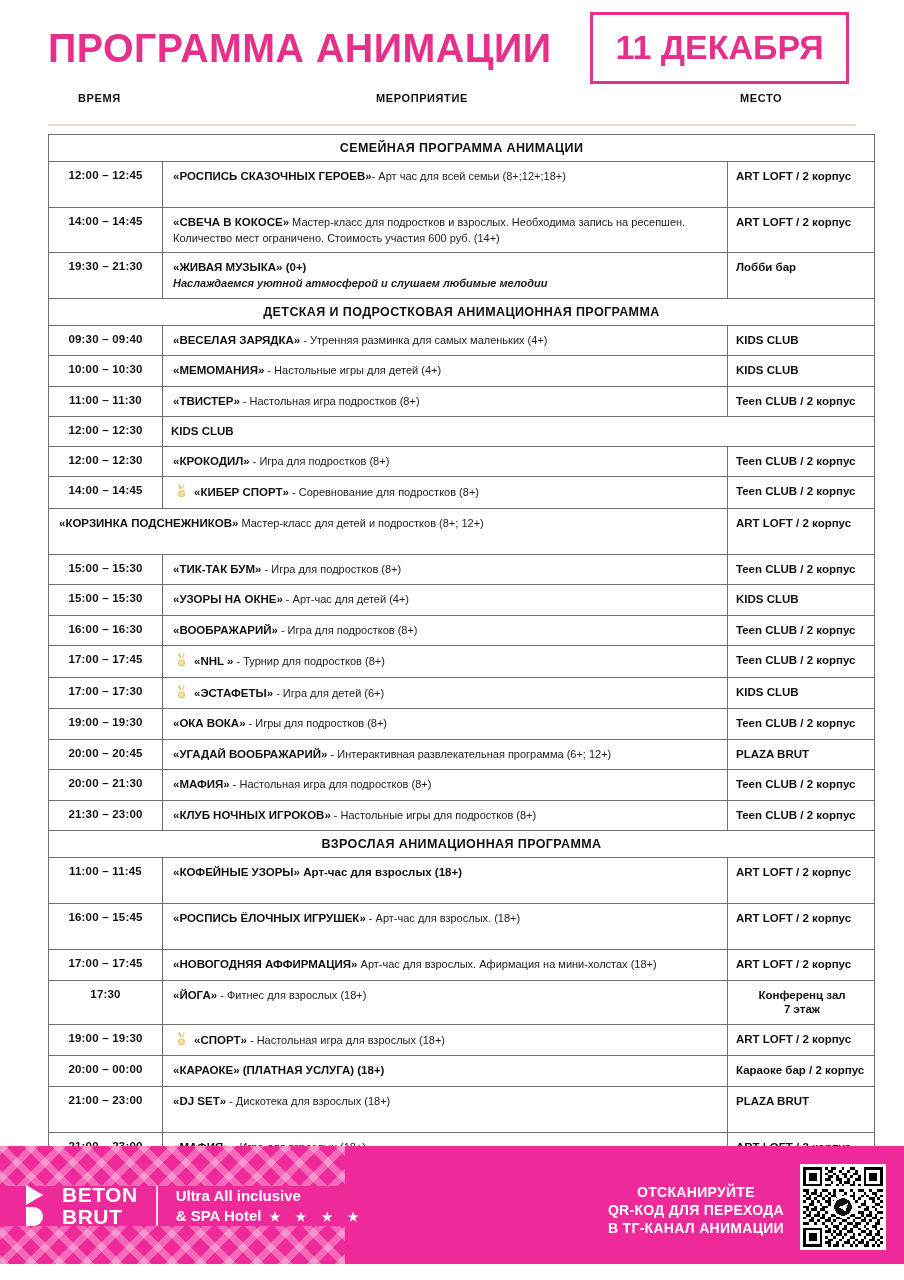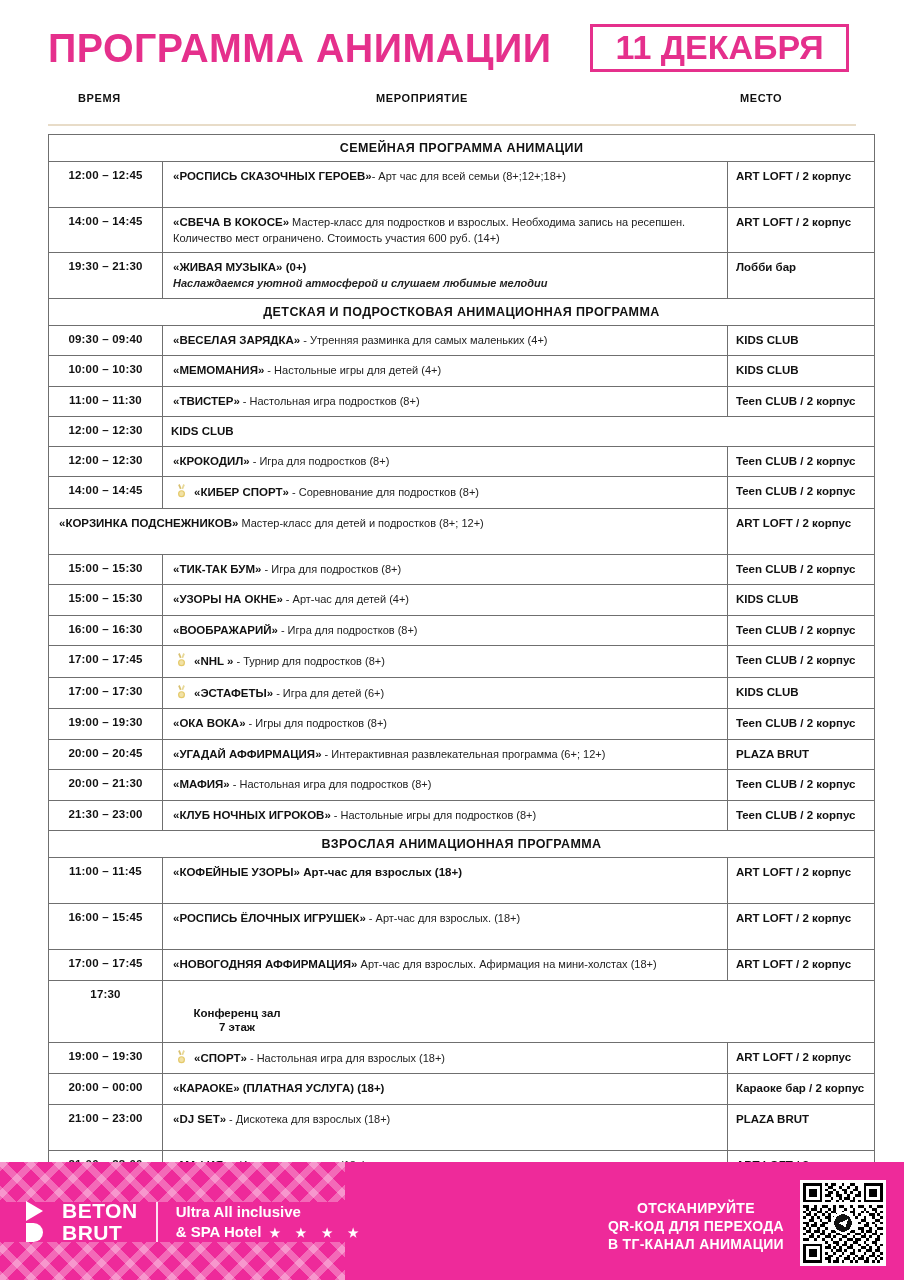--- a/index.html
+++ b/index.html
@@ -35,21 +35,21 @@
     transform: scaleX(0.96);
     transform-origin: left center;
   }
   .date-box {
     margin-left: 18px;
     border: 3px solid #e5308c;
     padding: 10px 22px 12px 22px;
     display: flex;
     align-items: center;
     justify-content: center;
-    height: 48px;
+    height: 72px;
     box-sizing: border-box;
   }
   .date-text {
     font-size: 34px;
     font-weight: bold;
     color: #e5308c;
     line-height: 1;
     white-space: nowrap;
   }
 
@@ -127,21 +127,21 @@
   .cell-place {
     width: 146px;
     min-width: 146px;
     padding: 7px 6px 7px 8px;
     box-sizing: border-box;
     font-size: 11.5px;
     font-weight: bold;
     color: #111;
     line-height: 1.25;
   }
-  .cell-place.center { text-align: center; margin-top: 18px; }
+  .cell-place.center { text-align: center; }
 
   .ev-title {
     font-weight: bold;
     font-size: 11.5px;
     color: #111;
   }
   .ev-desc { font-weight: normal; }
   .ev-italic { font-style: italic; font-weight: bold; font-size: 11px; }
 
   .medal-icon {
@@ -152,21 +152,21 @@
     margin-right: 8px;
     margin-left: 4px;
   }
 
   .tall-1 { min-height: 46px; }
 
   
   .footer {
     position: absolute;
     left: 0;
-    bottom: 0;
+    bottom: 16px;
     width: 904px;
     height: 118px;
     background: #ee2a9a;
     overflow: hidden;
   }
   .zigzag {
     position: absolute;
     left: 0;
     top: 0;
     width: 345px;
@@ -365,21 +365,21 @@
         </svg><span class="ev-title">«ЭСТАФЕТЫ»</span><span class="ev-desc"> - Игра для детей (6+)</span></div>
       <div class="cell-place" style="white-space: pre-line;">KIDS CLUB</div>
     </div>
     <div class="row">
       <div class="cell-time">19:00 – 19:30</div>
       <div class="cell-event"><span class="ev-title">«ОКА ВОКА»</span><span class="ev-desc"> - Игры для подростков  (8+)</span></div>
       <div class="cell-place" style="white-space: pre-line;">Teen CLUB / 2 корпус</div>
     </div>
     <div class="row">
       <div class="cell-time">20:00 – 20:45</div>
-      <div class="cell-event"><span class="ev-title">«УГАДАЙ АФФИРМАЦИЯ»</span><span class="ev-desc"> - Интерактивная  развлекательная  программа (6+; 12+)</span></div>
+      <div class="cell-event"><span class="ev-title">«УГАДАЙ ВООБРАЖАРИЙ»</span><span class="ev-desc"> - Интерактивная  развлекательная  программа (6+; 12+)</span></div>
       <div class="cell-place" style="white-space: pre-line;">PLAZA BRUT</div>
     </div>
     <div class="row">
       <div class="cell-time">20:00 – 21:30</div>
       <div class="cell-event"><span class="ev-title">«МАФИЯ»</span><span class="ev-desc"> - Настольная игра для подростков  (8+)</span></div>
       <div class="cell-place" style="white-space: pre-line;">Teen CLUB / 2 корпус</div>
     </div>
     <div class="row">
       <div class="cell-time">21:30 – 23:00</div>
       <div class="cell-event"><span class="ev-title">«КЛУБ НОЧНЫХ ИГРОКОВ»</span><span class="ev-desc"> - Настольные игры для подростков  (8+)</span></div>
@@ -396,20 +396,21 @@
       <div class="cell-event"><span class="ev-title">«РОСПИСЬ ЁЛОЧНЫХ ИГРУШЕК»</span><span class="ev-desc"> - Арт-час для взрослых. (18+)</span></div>
       <div class="cell-place" style="white-space: pre-line;">ART LOFT / 2 корпус</div>
     </div>
     <div class="row">
       <div class="cell-time">17:00 – 17:45</div>
       <div class="cell-event"><span class="ev-title">«НОВОГОДНЯЯ АФФИРМАЦИЯ»</span><span class="ev-desc"> Арт-час для  взрослых. Афирмация на мини-холстах (18+)</span></div>
       <div class="cell-place" style="white-space: pre-line;">ART LOFT / 2 корпус</div>
     </div>
     <div class="row">
       <div class="cell-time">17:30</div>
+      <div class="cell-event"><span class="ev-title">«ЙОГА»</span><span class="ev-desc"> - Фитнес для взрослых (18+)</span></div>
       <div class="cell-place center" style="white-space: pre-line;">Конференц зал
 7  этаж</div>
     </div>
     <div class="row">
       <div class="cell-time">19:00 – 19:30</div>
       <div class="cell-event"><svg class="medal-icon" viewBox="0 0 10 16">
           <path d="M3 0 L5 5 L3.2 6 L1.2 1 Z" fill="#d8c070"></path>
           <path d="M7 0 L5 5 L6.8 6 L8.8 1 Z" fill="#e8d896"></path>
           <circle cx="5" cy="11" r="4" fill="#e4c96a"></circle>
           <circle cx="5" cy="11" r="2.6" fill="#f2e2a6"></circle>

